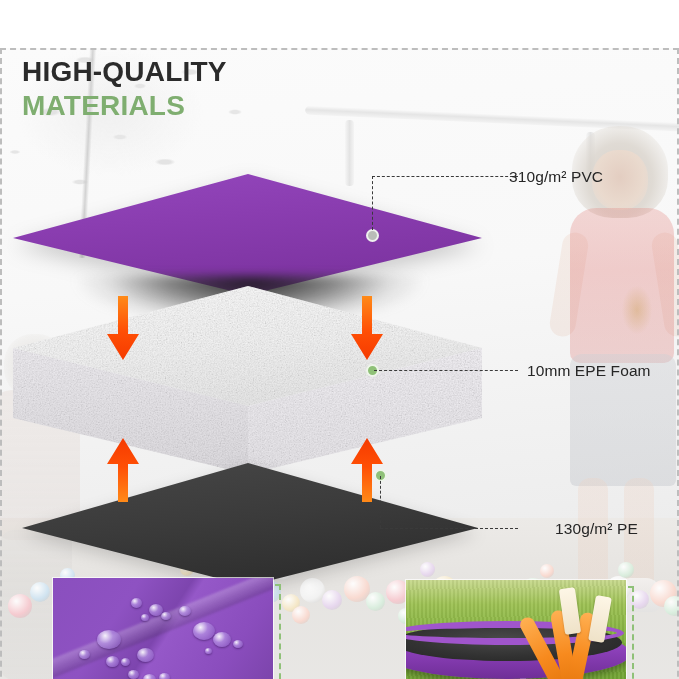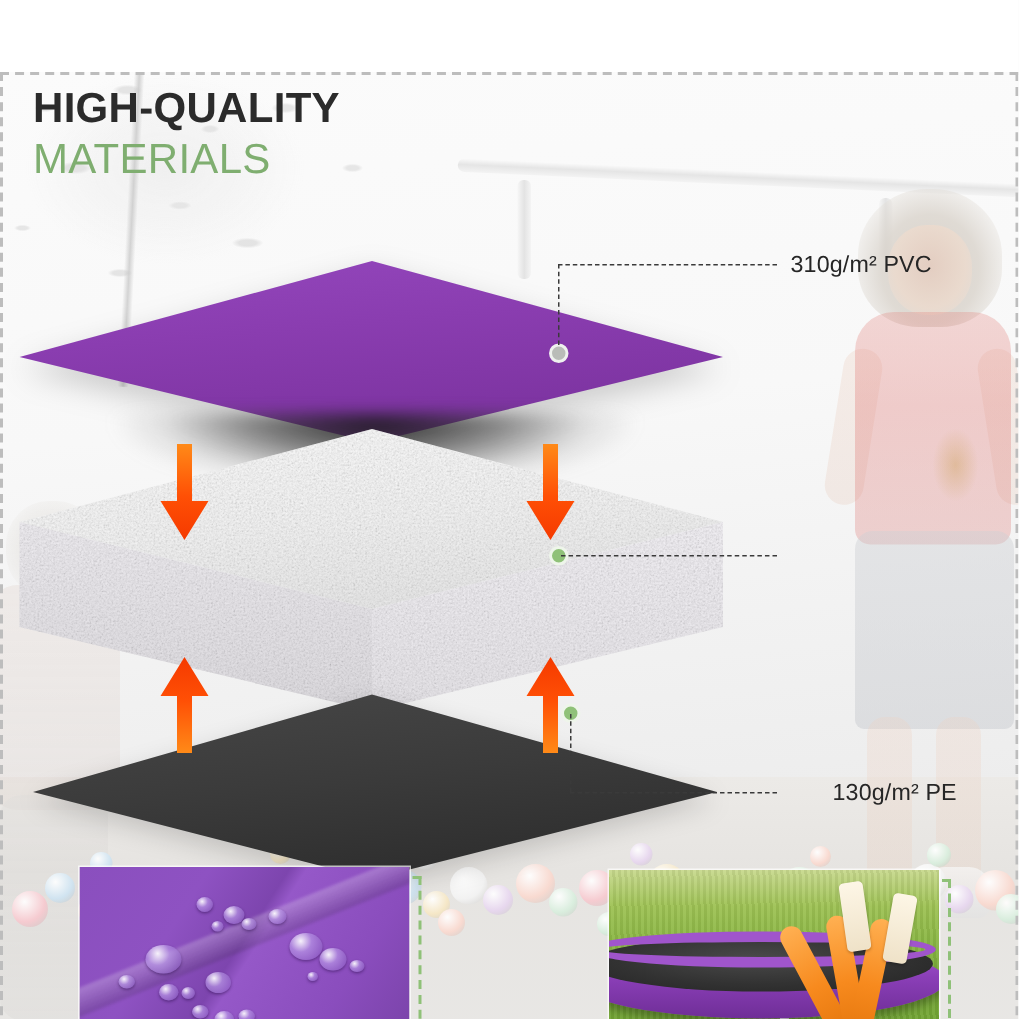--- a/index.html
+++ b/index.html
@@ -154,21 +154,21 @@
   .dline-h{position:absolute;height:0;border-top:1.6px dashed #3a3a3a;}
   .dline-v{position:absolute;width:0;border-left:1.6px dashed #3a3a3a;}
 
   
   .title1{
     position:absolute;left:22px;top:8px;
     font-size:28px;font-weight:600;color:#2b2b2b;letter-spacing:.2px;
   }
   .title2{
     position:absolute;left:22px;top:42px;
-    font-size:28px;font-weight:400;color:#7fae70;letter-spacing:.2px;
+    font-size:28px;font-weight:700;color:#7fae70;letter-spacing:.2px;
   }
 
   
   .inset{position:absolute;}
   .inset .dashbox{
     position:absolute;left:7px;top:7px;right:-7px;bottom:-7px;
     border:2px dashed #8fc178;box-sizing:border-box;
   }
   .inset .photo{
     position:absolute;left:0;top:0;right:0;bottom:0;
@@ -421,24 +421,25 @@
 
     <div class="arrow" style="left:350px;top:388px;">
       <svg width="34" height="66" viewBox="0 0 34 66">
         <polygon points="17,2 33,28 22,28 22,66 12,66 12,28 1,28" fill="url(#argU)"></polygon>
       </svg>
     </div>
 
     <div class="dot gray" style="left:366px;top:181px;"></div>
     <div class="dline-v" style="left:372px;top:128px;height:54px;"></div>
     <div class="dline-h" style="left:372px;top:128px;width:146px;"></div>
-    <div class="callout" style="left:527px;top:120px;">310g/m² PVC</div>
+    <div class="callout" style="left:509px;top:120px;">310g/m² PVC</div>
 
     <div class="dot green" style="left:366px;top:316px;"></div>
     <div class="dline-h" style="left:374px;top:322px;width:144px;"></div>
+    <div class="callout" style="left:527px;top:314px;">10mm EPE Foam</div>
 
     <div class="dot green" style="left:374px;top:421px;"></div>
     <div class="dline-v" style="left:380px;top:428px;height:52px;"></div>
     <div class="dline-h" style="left:380px;top:480px;width:138px;"></div>
     <div class="callout" style="left:555px;top:472px;">130g/m² PE</div>
   </div>
 
   <div class="inset" style="left:52px;top:529px;width:222px;height:115px;">
     <div class="dashbox"></div>
     <div class="photo">

